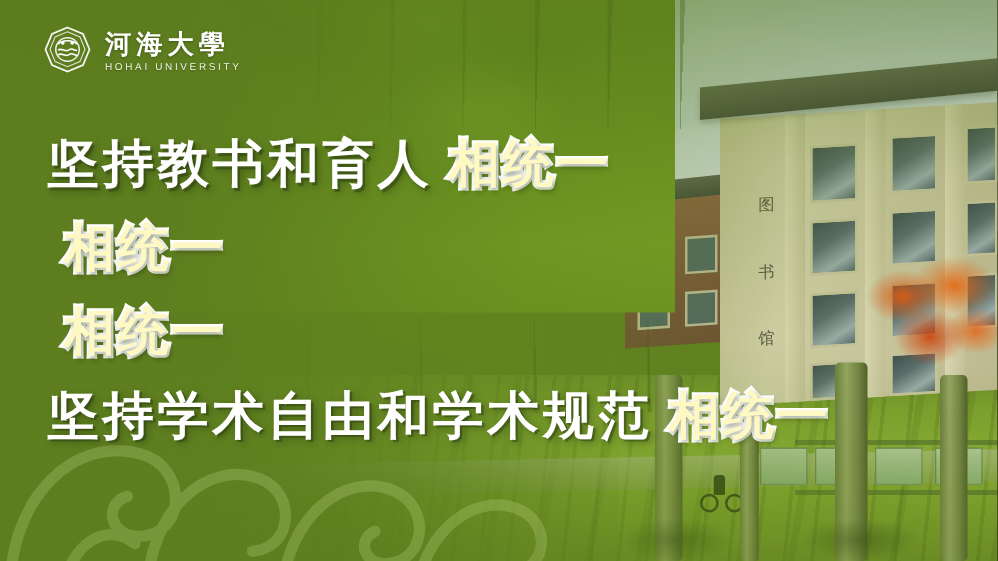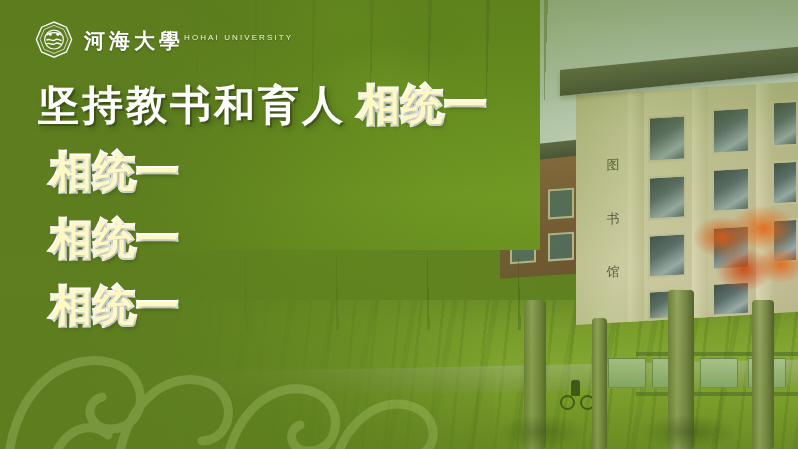--- a/index.html
+++ b/index.html
@@ -161,39 +161,39 @@
     background:radial-gradient(ellipse at 6% 96%,rgba(93,125,31,.96) 0%,rgba(93,125,31,.72) 38%,rgba(93,125,31,0) 78%);
   }
 
   
   .swirls{position:absolute;left:-10px;bottom:-26px;width:470px;height:170px;opacity:.35;}
   .swirls svg{width:100%;height:100%;display:block;}
 
   
   .logo{position:absolute;left:33px;top:20px;display:flex;align-items:center;gap:9px;}
   .logo-mark{width:42px;height:42px;flex:0 0 auto;}
-  .logo-words{display:flex;flex-direction:row;justify-content:center;}
+  .logo-words{display:flex;flex-direction:column;justify-content:center;}
   .logo-cn{
     font-size:21px;line-height:1.05;color:#ffffff;letter-spacing:4px;
     font-family:"Liberation Serif","DejaVu Serif",serif;
     font-weight:700;
     text-shadow:0 1px 2px rgba(30,45,10,.45);
     white-space:nowrap;
   }
   .logo-en{
     margin-top:3px;
     font-size:8px;letter-spacing:2.1px;color:#f1f4e8;
     font-family:"Liberation Sans","DejaVu Sans",sans-serif;
     white-space:nowrap;
     text-shadow:0 1px 1px rgba(30,45,10,.4);
   }
 
   
   .slogans{
-    position:absolute;left:38px;top:85px;width:740px;
+    position:absolute;left:38px;top:111px;width:740px;
   }
   .line{
     display:flex;align-items:baseline;
     height:67px;
     white-space:nowrap;
   }
   .main-txt{
     font-size:41px;
     font-weight:700;
     line-height:1;
@@ -340,18 +340,19 @@
 
     <div class="line">
       <span class="hl">相统一</span>
     </div>
 
     <div class="line">
       <span class="hl">相统一</span>
     </div>
 
     <div class="line">
+      <span class="main-txt">坚持学术自由和学术规范</span>
       <span class="hl">相统一</span>
     </div>
 
   </div>
 
 </div>
 
 </body></html>

